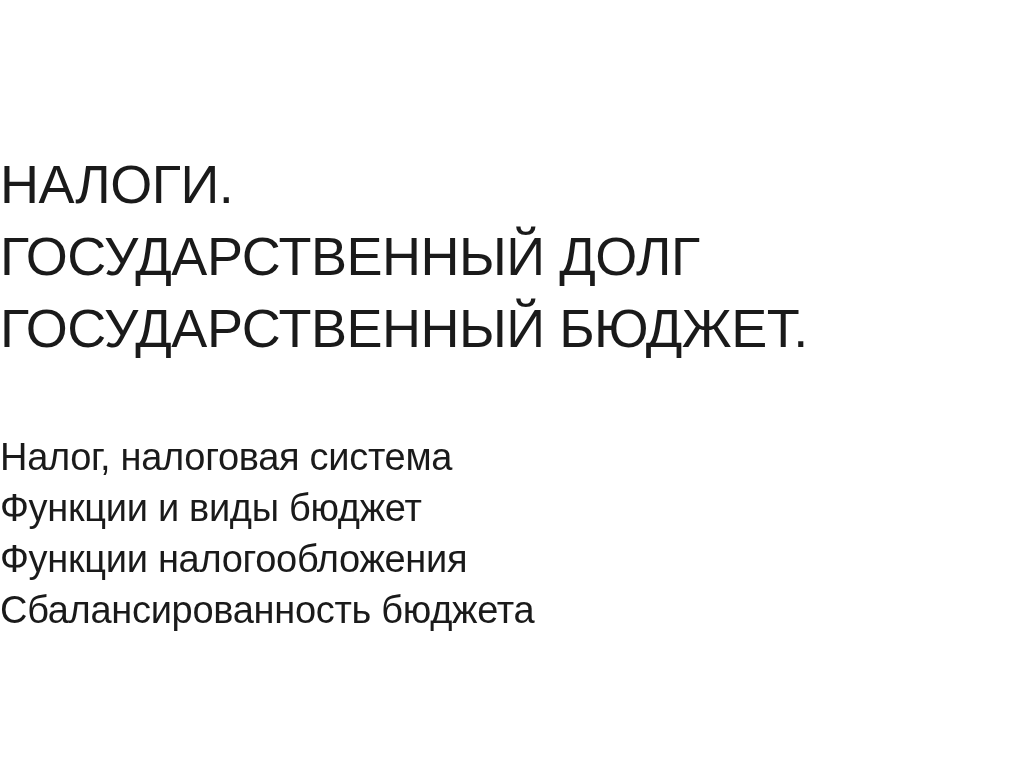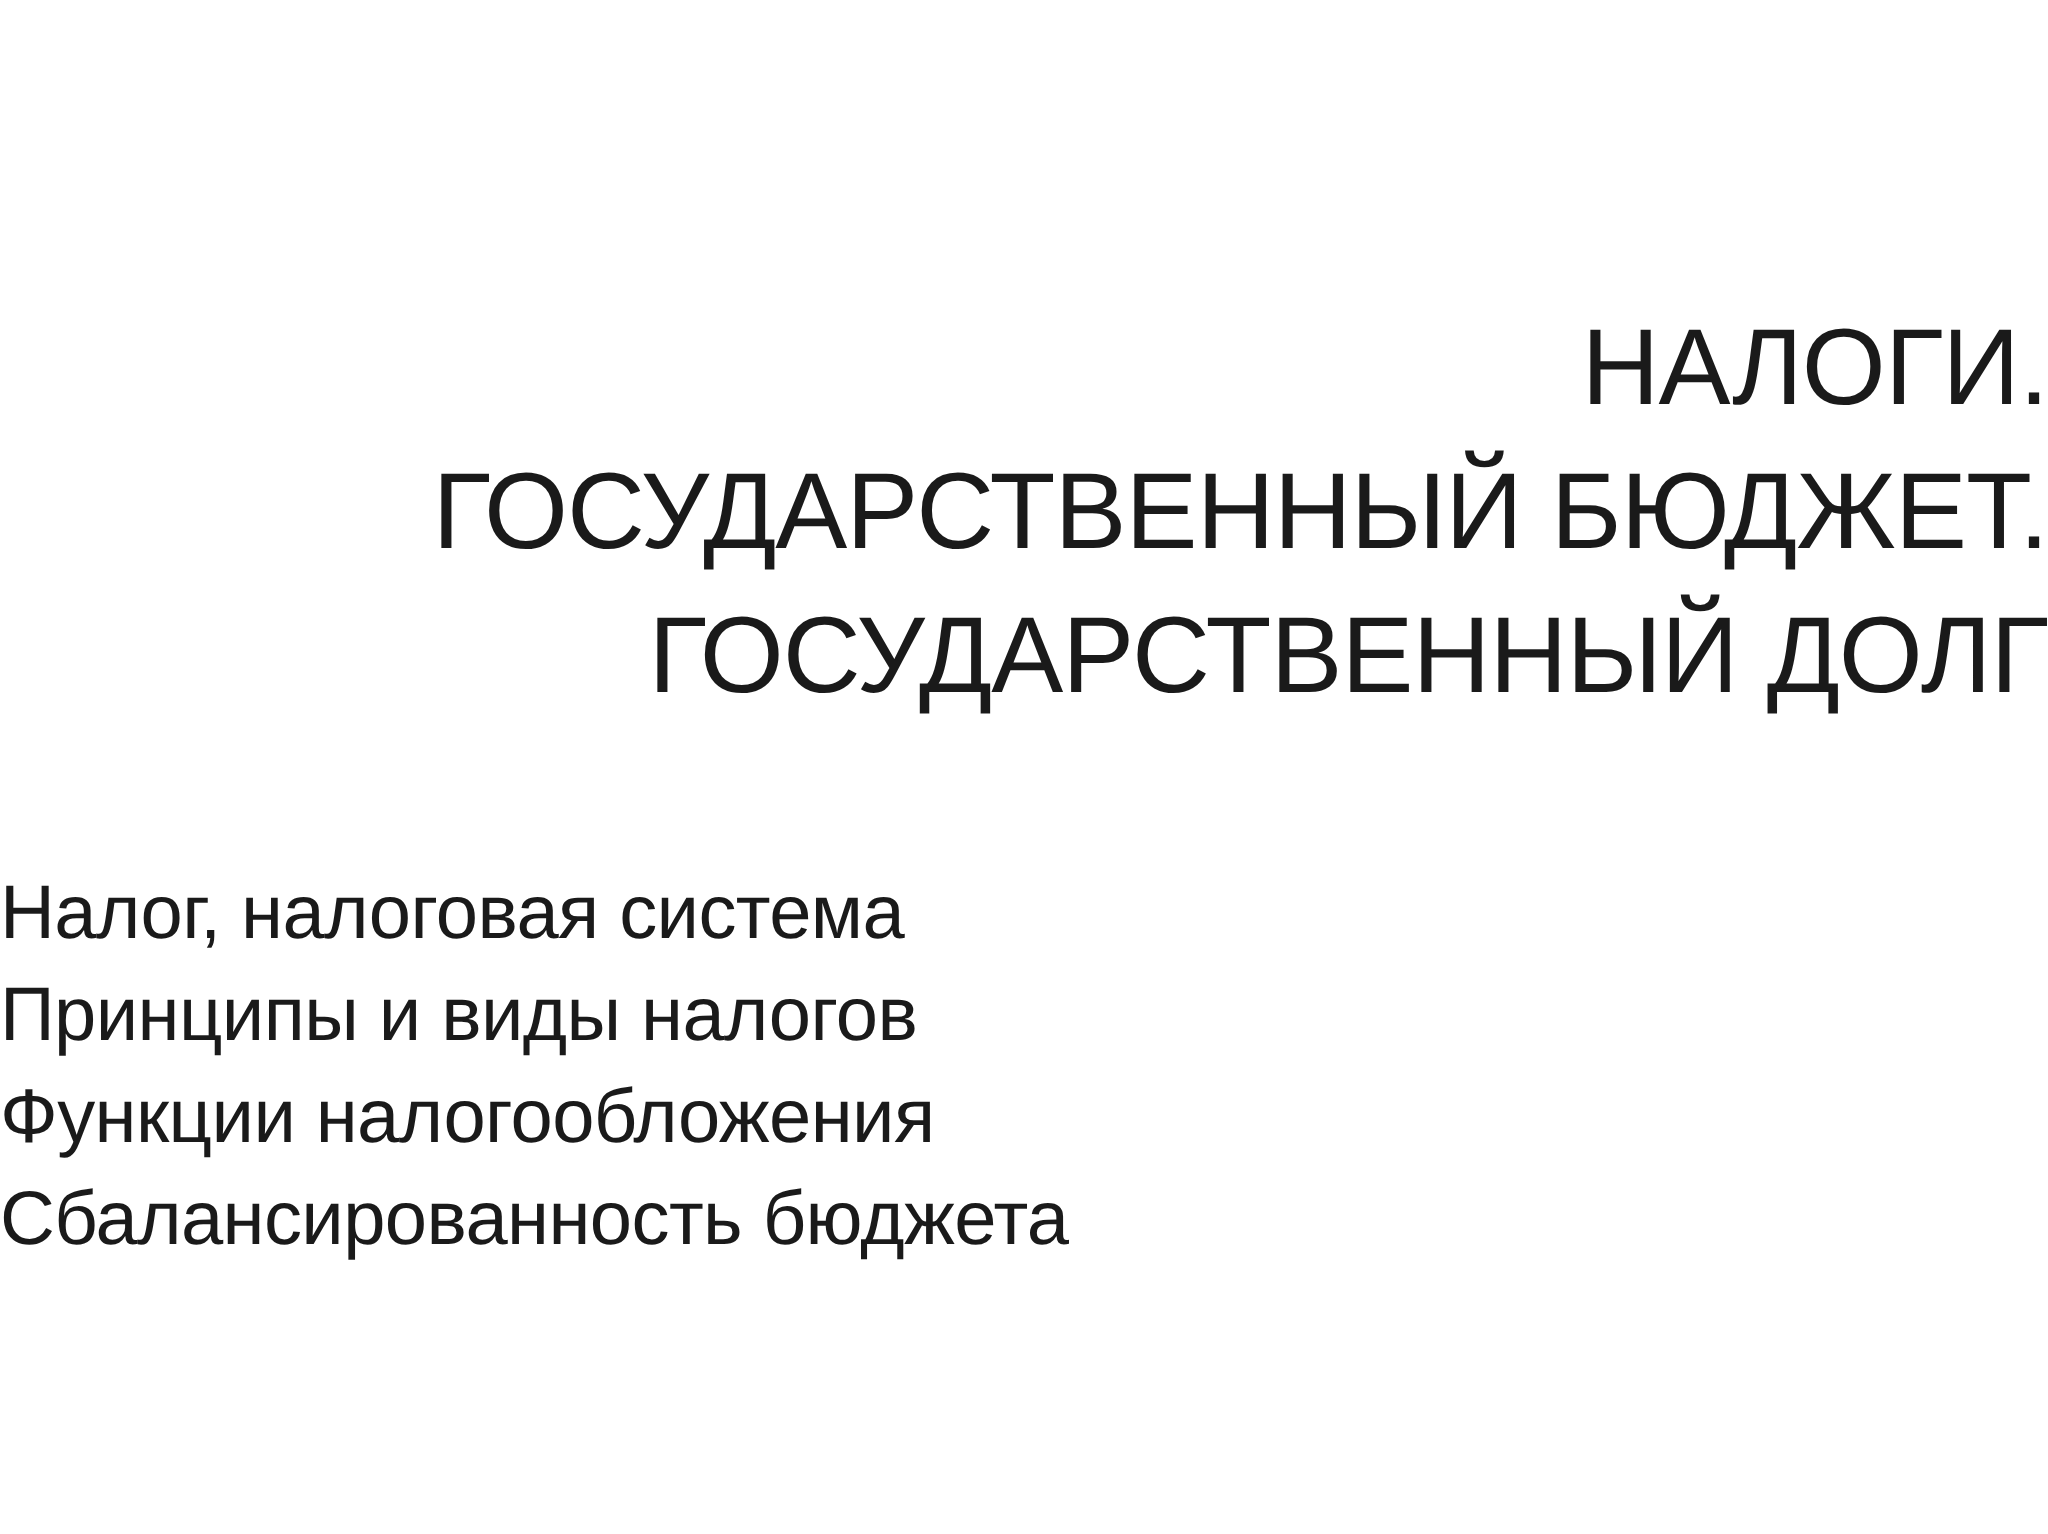--- a/index.html
+++ b/index.html
@@ -17,21 +17,21 @@
       position: relative;
       width: 1024px;
       height: 767px;
       background: #ffffff;
     }
     .title-block {
       position: absolute;
       top: 148px;
       left: 0;
       width: 1024px;
-      text-align: right;
+      text-align: left;
       color: #1a1a1a;
       font-size: 54px;
       line-height: 72px;
       font-weight: 400;
       letter-spacing: -0.5px;
     }
     .title-line {
       white-space: nowrap;
     }
     .subtitle-block {
@@ -50,24 +50,24 @@
       white-space: nowrap;
     }
   </style>
 </head>
 <body>
 
 <div class="slide">
 
   <div class="title-block">
     <div class="title-line">НАЛОГИ.</div>
+    <div class="title-line">ГОСУДАРСТВЕННЫЙ ДОЛГ</div>
     <div class="title-line">ГОСУДАРСТВЕННЫЙ БЮДЖЕТ.</div>
-    <div class="title-line">ГОСУДАРСТВЕННЫЙ ДОЛГ</div>
   </div>
 
   <div class="subtitle-block">
     <div class="subtitle-line">Налог, налоговая система</div>
-    <div class="subtitle-line">Принципы и виды налогов</div>
+    <div class="subtitle-line">Функции и виды бюджет</div>
     <div class="subtitle-line">Функции налогообложения</div>
     <div class="subtitle-line">Сбалансированность бюджета</div>
   </div>
 
 </div>
 
 </body></html>

